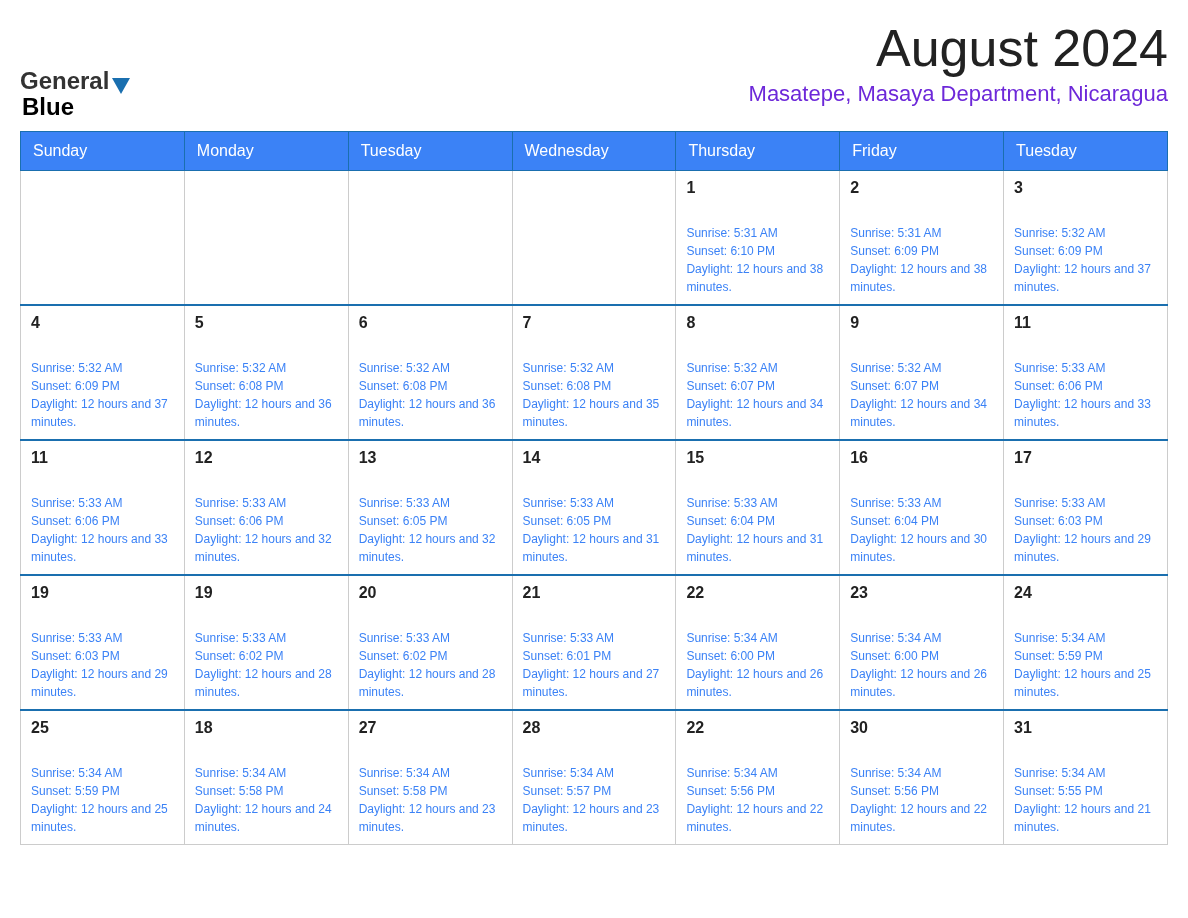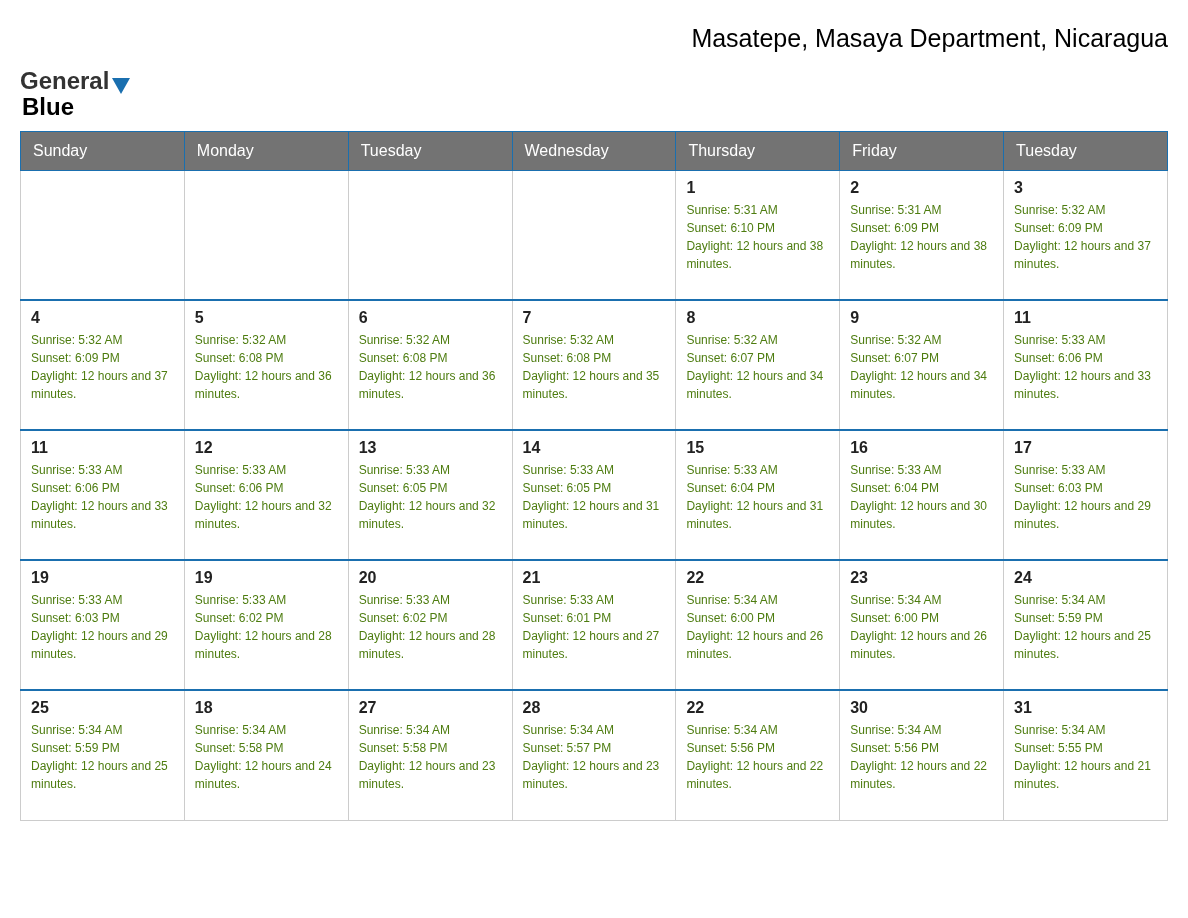--- a/index.html
+++ b/index.html
@@ -24,31 +24,31 @@
     .title-section {
       text-align: right;
     }
     .month-title {
       font-size: 52px;
       font-weight: 300;
       color: #222;
       line-height: 1.1;
     }
     .location-title {
-      font-size: 25px;
-      color: #000000;
+      font-size: 22px;
+      color: #6d28d9;
       margin-top: 4px;
     }
     .calendar {
       width: 100%;
       border-collapse: collapse;
       margin-top: 10px;
     }
     .calendar th {
-      background-color: #737373;
+      background-color: #3b82f6;
       color: white;
       padding: 10px 12px;
       text-align: left;
       font-size: 16px;
       font-weight: normal;
       border: 1px solid #1a6faf;
     }
     .calendar td {
       border: 1px solid #ccc;
       vertical-align: top;
@@ -59,22 +59,23 @@
     }
     .day-number {
       font-size: 16px;
       font-weight: bold;
       color: #222;
       display: block;
       margin-bottom: 4px;
     }
     .day-info {
       font-size: 12px;
-      color: #4d7c0f;
+      color: #3b82f6;
       line-height: 1.5;
+      margin-top: 27px;
     }
     .empty-cell {
       background: #fff;
     }
     .row-separator td {
       border-top: 2px solid #1a6faf;
     }
   </style>
 </head>
 <body>
@@ -85,20 +86,21 @@
       <div style="display:flex;align-items:flex-end;margin-top:48px;">
         <span style="font-size:24px;font-weight:bold;color:#333;">General</span>
         <span style="display:inline-block;width:0;height:0;border-left:9px solid transparent;border-right:9px solid transparent;border-top:16px solid #1a6faf;margin-left:3px;margin-top:5px;"></span>
       </div>
       <div>
         <span style="font-size:24px;font-weight:bold;color:#000000;margin-left:2px;">Blue</span>
       </div>
     </div>
   </div>
   <div class="title-section">
+    <div class="month-title">August 2024</div>
     <div class="location-title">Masatepe, Masaya Department, Nicaragua</div>
   </div>
 </div>
 
 <table class="calendar">
   <thead>
     <tr>
     <th>Sunday</th>
         <th>Monday</th>
         <th>Tuesday</th>

